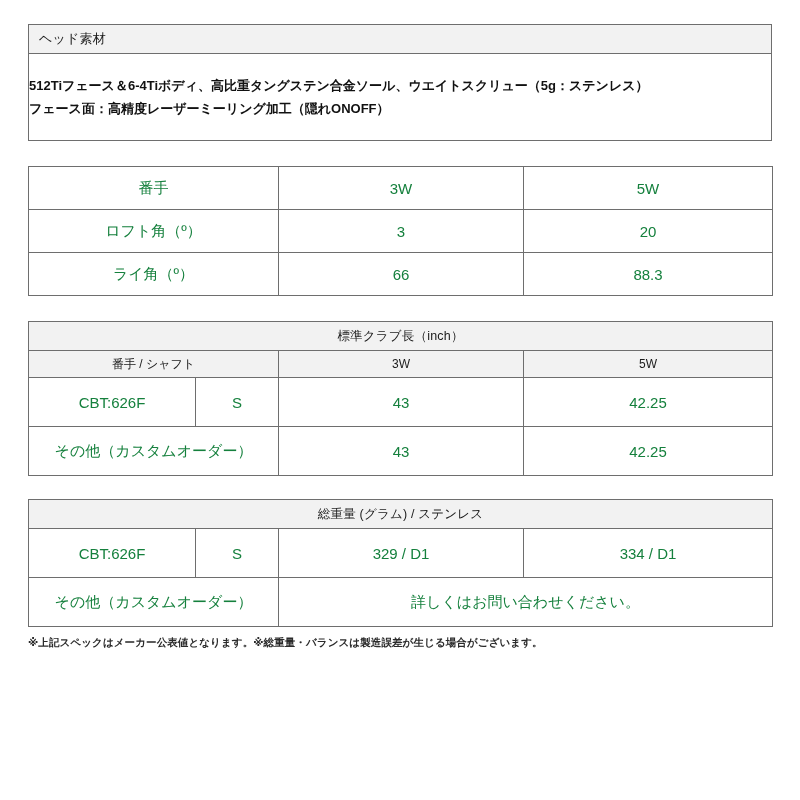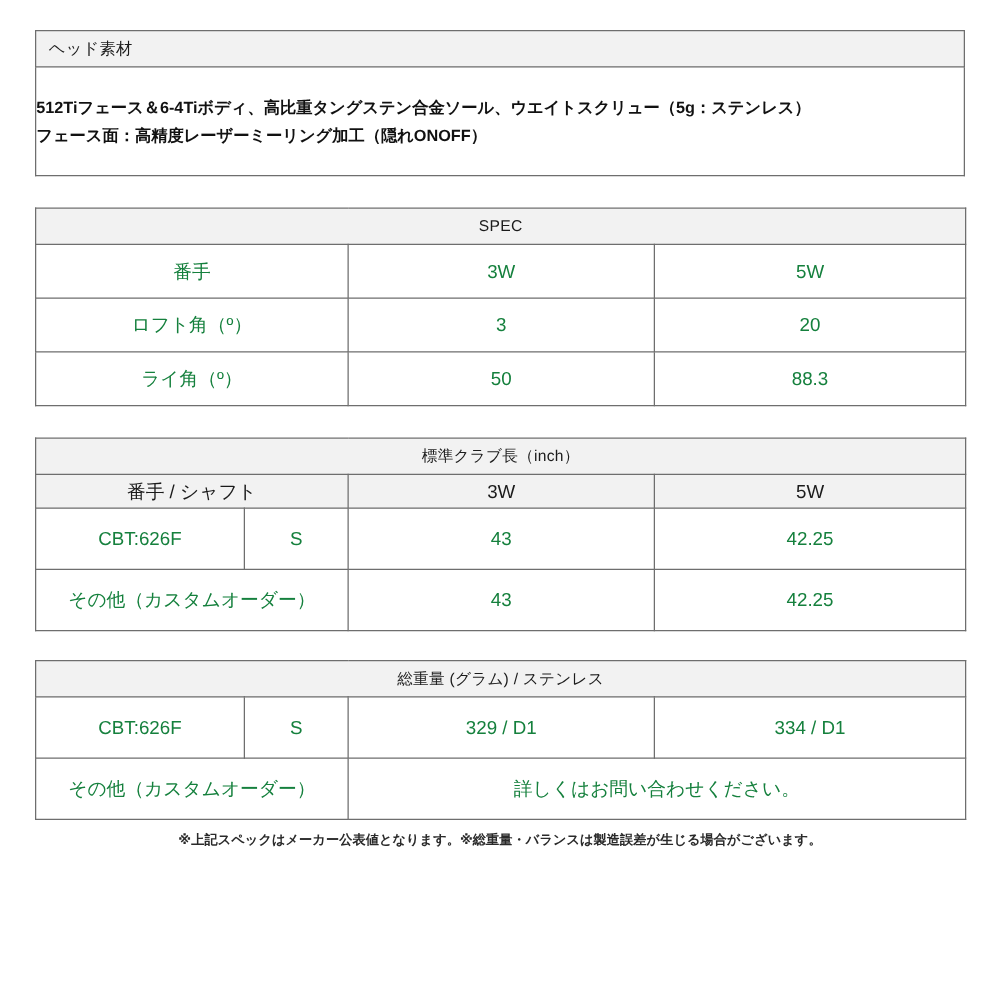--- a/index.html
+++ b/index.html
@@ -51,21 +51,21 @@
   .banner.left {
     text-align: left;
     padding-left: 10px;
     font-size: 13px;
   }
 
   
   .subhead {
     background: #f2f2f2;
     height: 26px;
-    font-size: 15px;
+    font-size: 12px;
     text-align: center;
     color: #1b1b1b;
   }
 
   
   .cell {
     height: 42px;
     text-align: center;
     font-size: 15px;
     font-weight: bold;
@@ -94,21 +94,20 @@
     line-height: 0;
   }
 
   .gap-1 { height: 24px; }
   .gap-2 { height: 25px; }
   .gap-3 { height: 23px; }
 
   .footnote {
     margin-top: 9px;
     width: 744px;
-    text-align: center;
     font-size: 10.5px;
     font-weight: bold;
     color: #2a2a2a;
     letter-spacing: 0.1px;
   }
 </style>
 </head>
 <body>
 
 <div class="page">
@@ -131,39 +130,36 @@
 
   <div class="gap-2"></div>
 
   <table class="spec-table">
     <colgroup>
       <col style="width:250px">
       <col style="width:245px">
       <col style="width:249px">
     </colgroup>
     <tbody>
-      <tr>
-        <td class="banner" colspan="3">SPEC</td>
-      </tr>
 
       <tr>
         <td class="cell">番手</td>
         <td class="cell">3W</td>
         <td class="cell">5W</td>
       </tr>
 
       <tr>
         <td class="cell">ロフト角（º）</td>
         <td class="cell">3</td>
         <td class="cell">20</td>
       </tr>
 
       <tr>
         <td class="cell">ライ角（º）</td>
-        <td class="cell">50</td>
+        <td class="cell">66</td>
         <td class="cell">88.3</td>
       </tr>
 
     </tbody>
   </table>
 
   <div class="gap-2"></div>
 
   <table class="spec-table">
     <colgroup>

